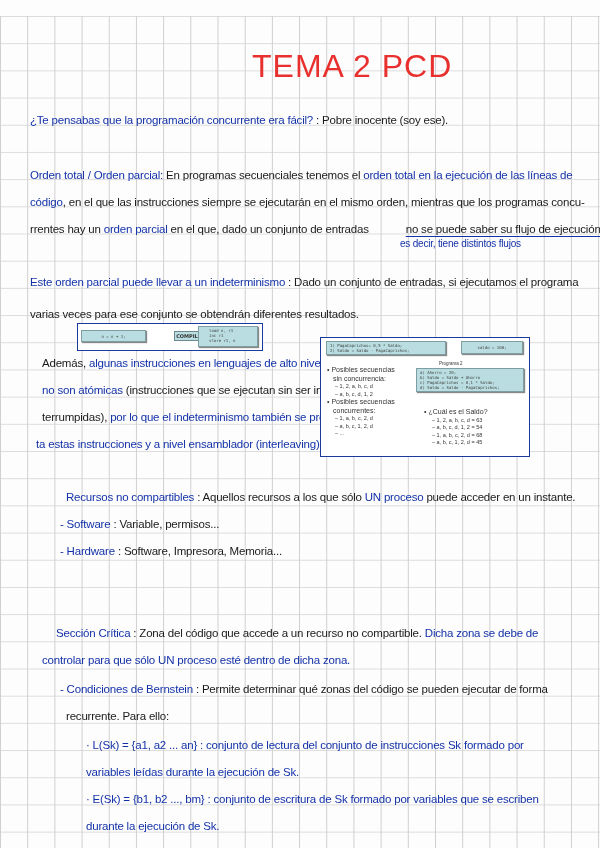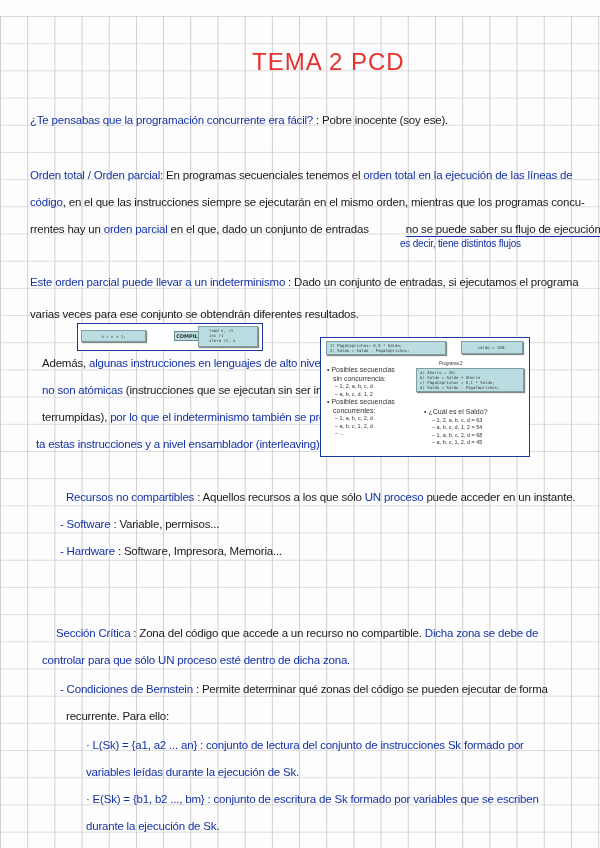--- a/index.html
+++ b/index.html
@@ -20,21 +20,21 @@
     font-family: "Liberation Sans Narrow", "Liberation Sans", sans-serif;
     font-size: 11.5px; letter-spacing: -0.2px; color: #1a1a1a;
     transform-origin: left center;
   }
   .blue { color: #1432a8; }
   .black { color: #1a1a1a; }
   .ul { text-decoration: underline; text-decoration-color: #1432a8; text-underline-offset: 3px; padding-left: 34px; }
   .title {
     position: absolute; left: 252px; top: 48px;
     font-family: "Liberation Sans", sans-serif; font-weight: normal;
-    font-size: 24px; color: #e8302f; letter-spacing: 1px;
+    font-size: 32px; color: #e8302f; letter-spacing: 1px;
   }
   .fig1 {
     position: absolute; left: 77px; top: 323px; width: 186px; height: 28px;
     border: 1.5px solid #1a3aa0; background: #fff; box-sizing: border-box;
   }
   .box {
     position: absolute; background: #b9dde0; border: 1px solid #7d9ea2;
     box-shadow: 1px 1px 1px #888; font-family: "DejaVu Sans Mono", monospace;
     font-size: 4px; color: #444; line-height: 5px; padding: 1px 3px; box-sizing: border-box;
   }

